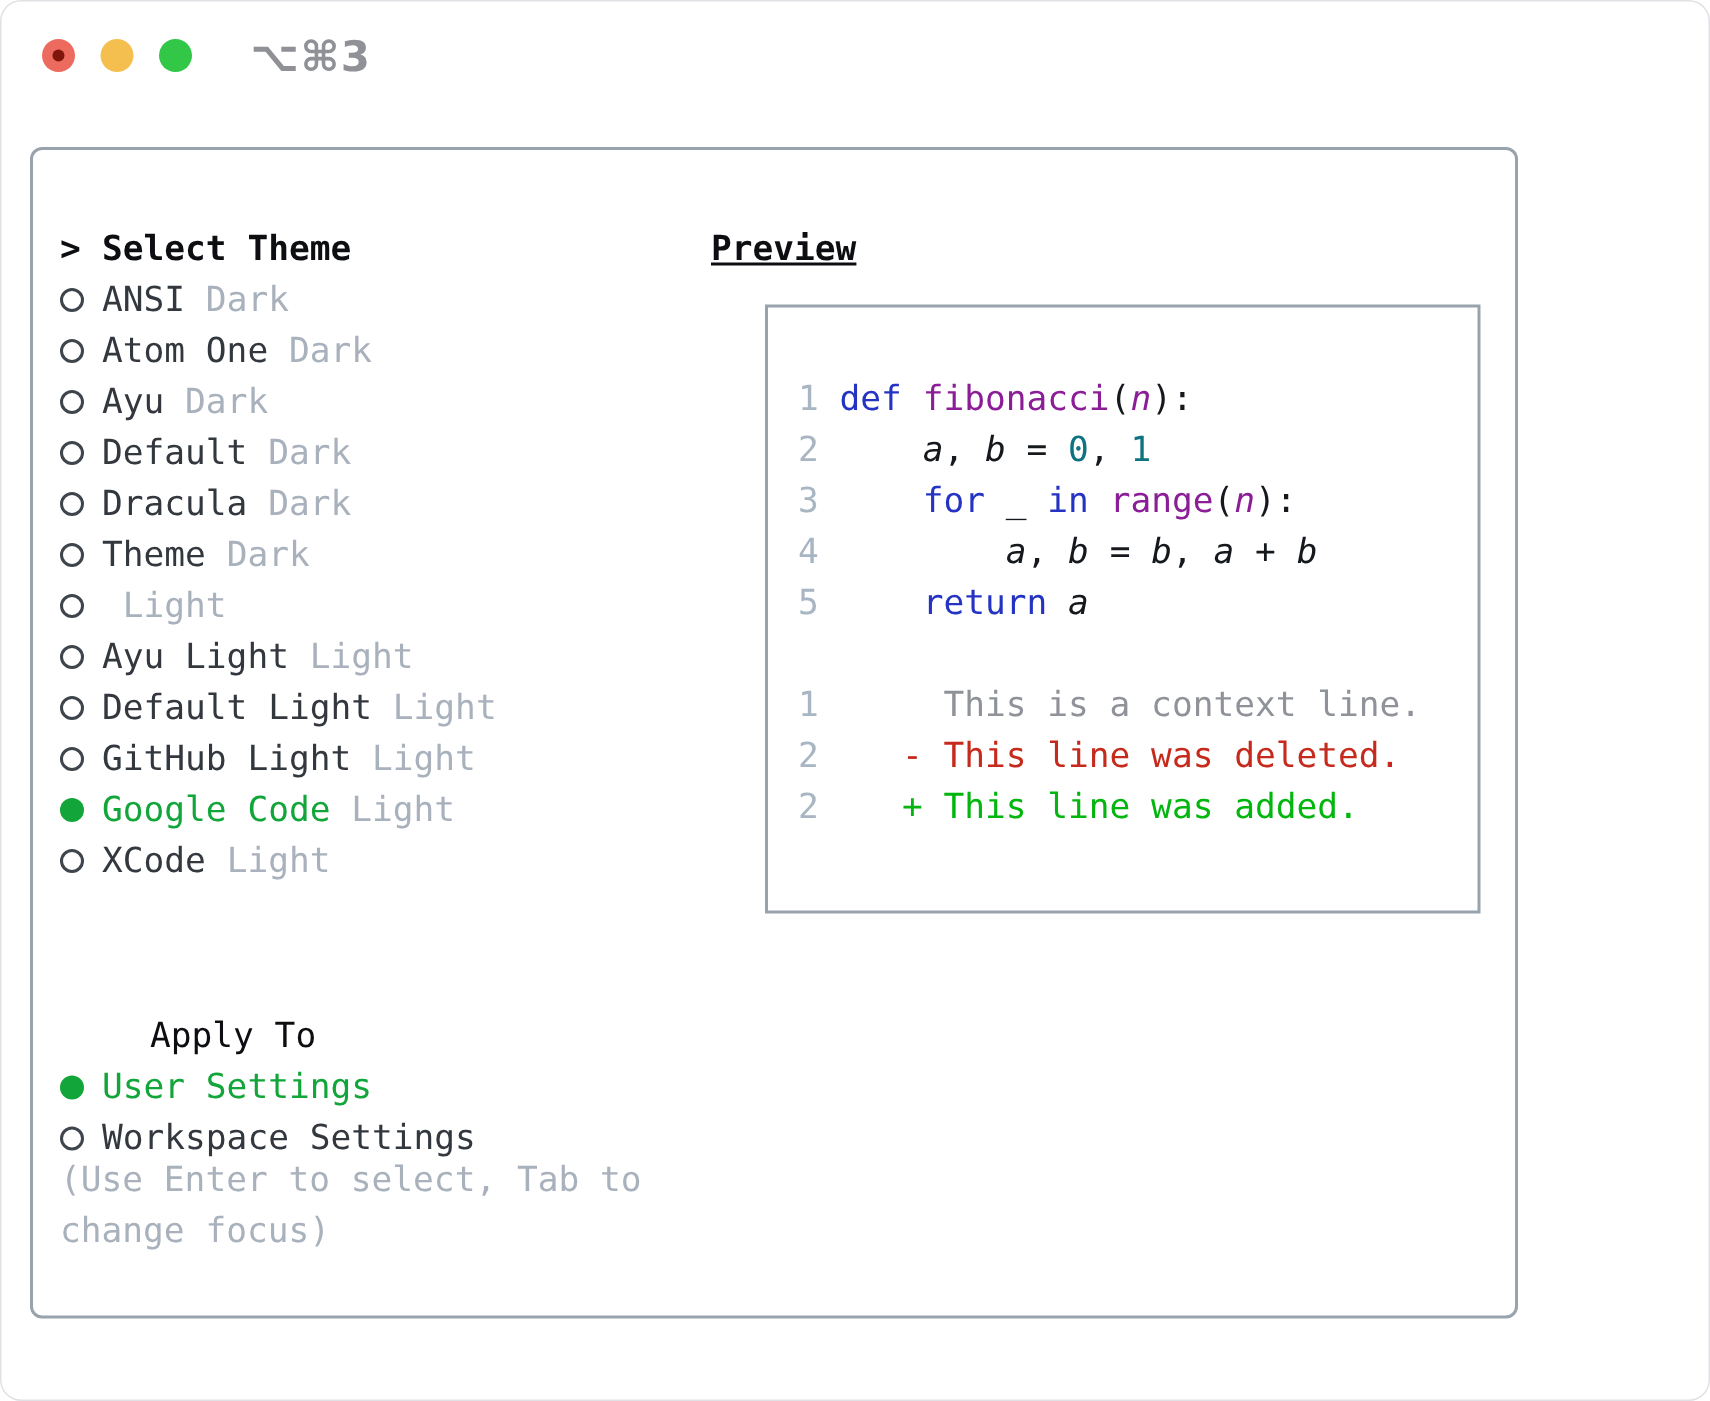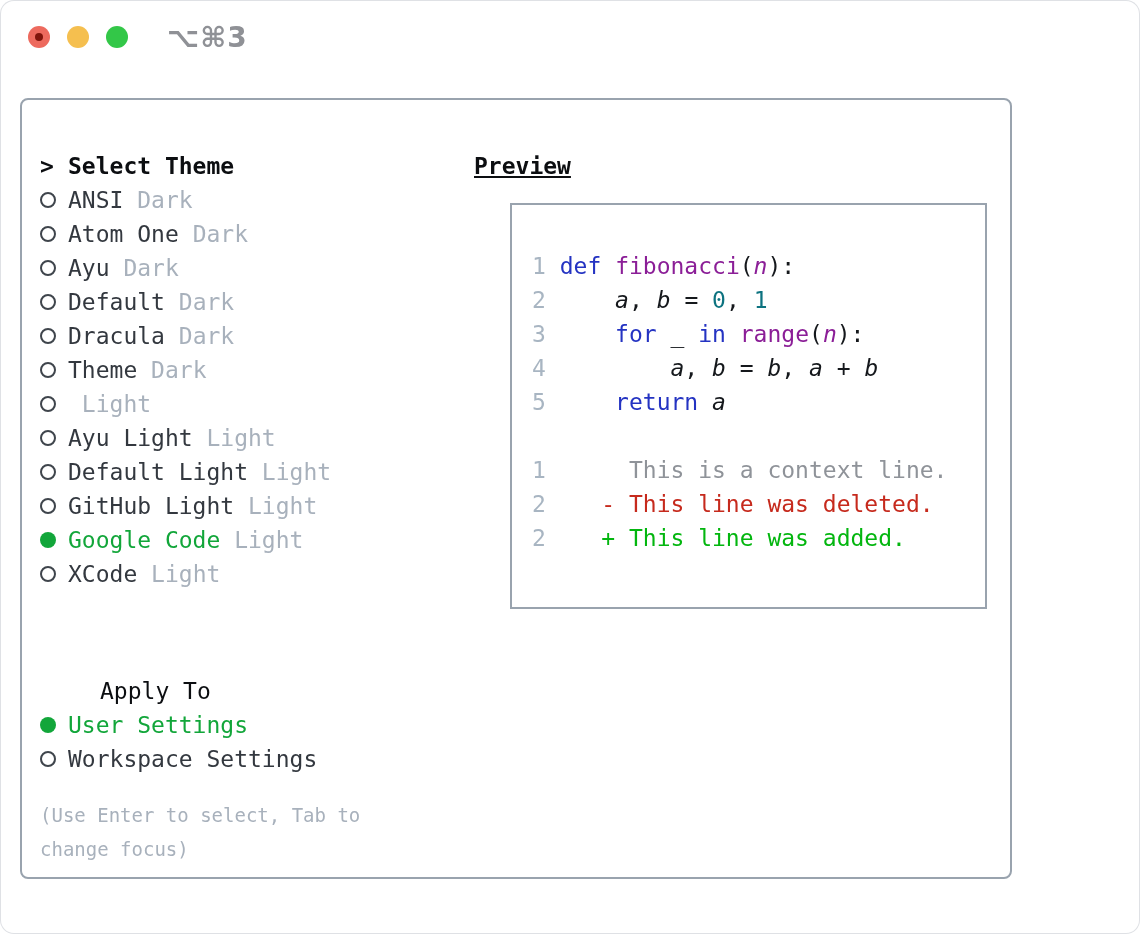--- a/index.html
+++ b/index.html
@@ -22,21 +22,21 @@
   .focus-caret{font-weight:bold;color:var(--cheading);display:inline-block;width:28px;}
   .h{font-weight:bold;color:var(--cheading);}
   .h2{color:var(--cheading);margin-left:32px;}
   .ring{width:12px;height:12px;border:2px solid #3f454c;border-radius:50%;display:inline-block;box-sizing:content-box;}
   .ringsel{width:16px;height:16px;border-radius:50%;background:var(--cgreen);display:inline-block;}
   .tname{color:var(--ctext);}
   .tname.sel{color:var(--cgreen);}
   .tvar{color:var(--cmuted);}
   .leftcol{position:absolute;left:18px;top:49px;}
   .applycol{position:absolute;left:18px;top:574px;}
-  .hint{position:absolute;left:18px;top:698px;color:var(--cmuted);font-size:19px;}
+  .hint{position:absolute;left:18px;top:670px;color:var(--cmuted);font-size:23px;}
   .hint div{height:34px;line-height:34px;white-space:pre;}
   
   .pheading{position:absolute;left:452px;top:49px;height:34px;line-height:34px;
             font-size:23px;font-weight:bold;color:var(--cheading);text-decoration:underline;}
   .pbox{position:absolute;left:488px;top:103px;width:477px;height:406px;
         border:2px solid var(--cborder);box-sizing:border-box;padding:44px 0 0 20px;overflow:hidden;}
   .codeline{height:34px;line-height:34px;font-size:23px;white-space:pre;}
   .ln{color:var(--cln);}
   .pl{color:var(--ccode);}
   .kw{color:var(--ckw);}

